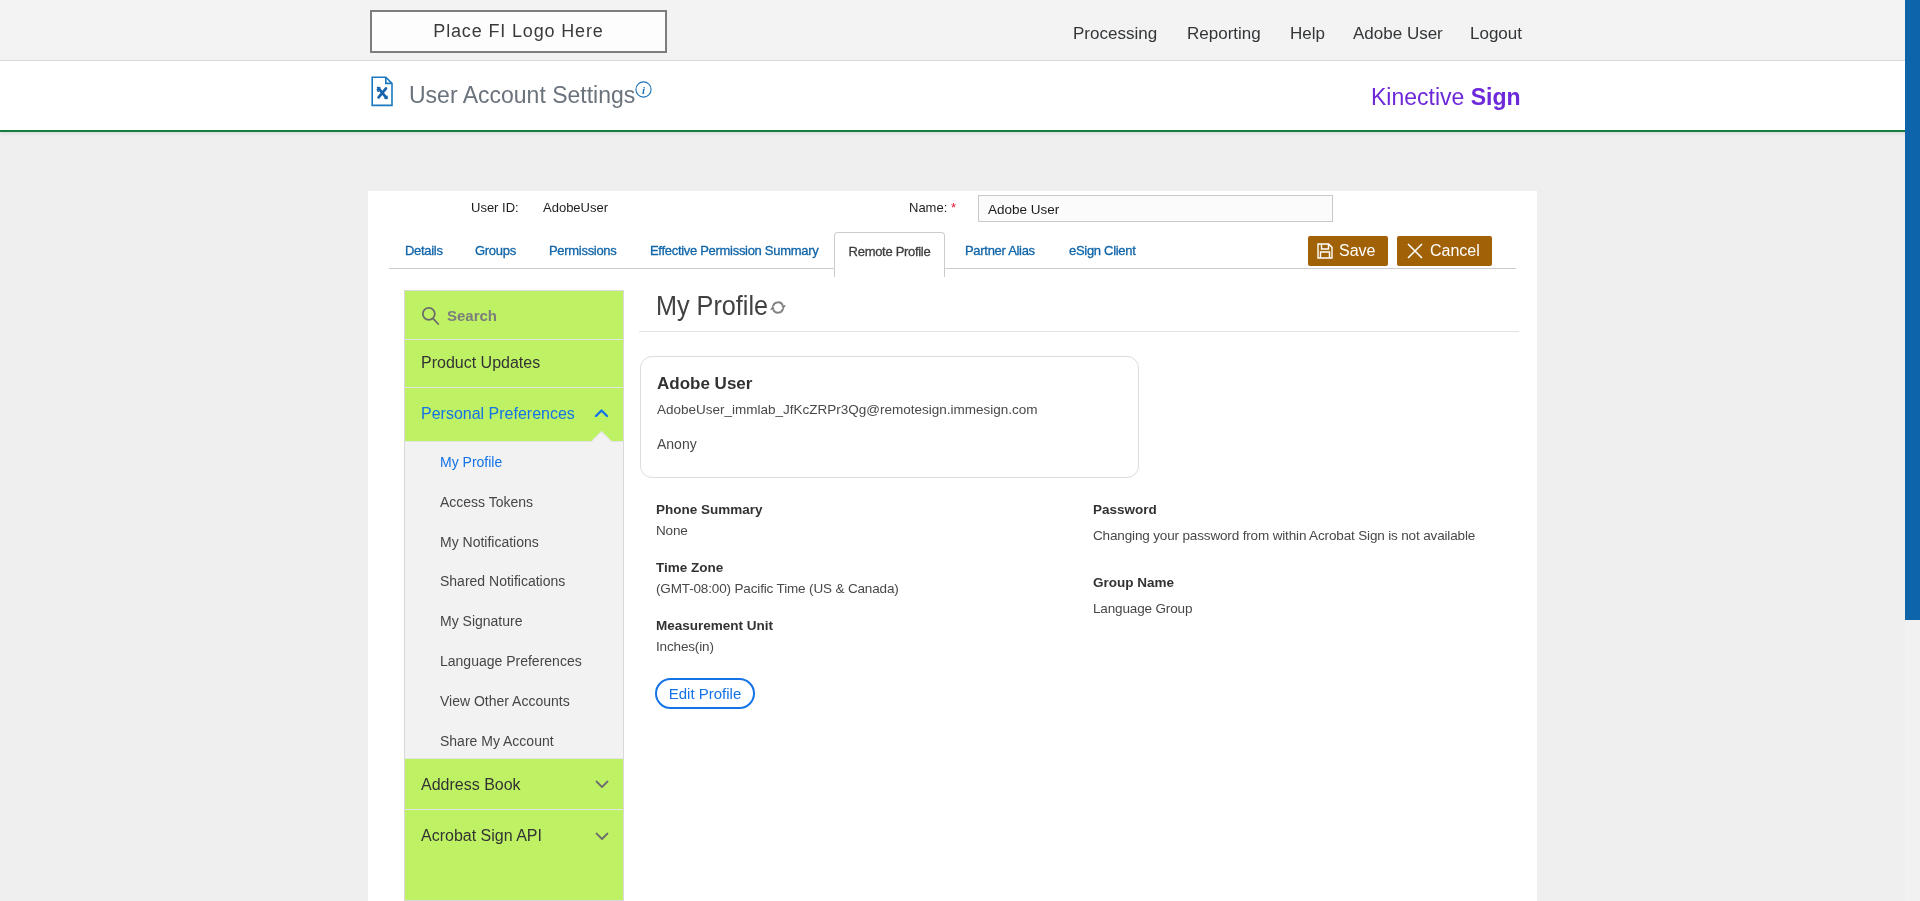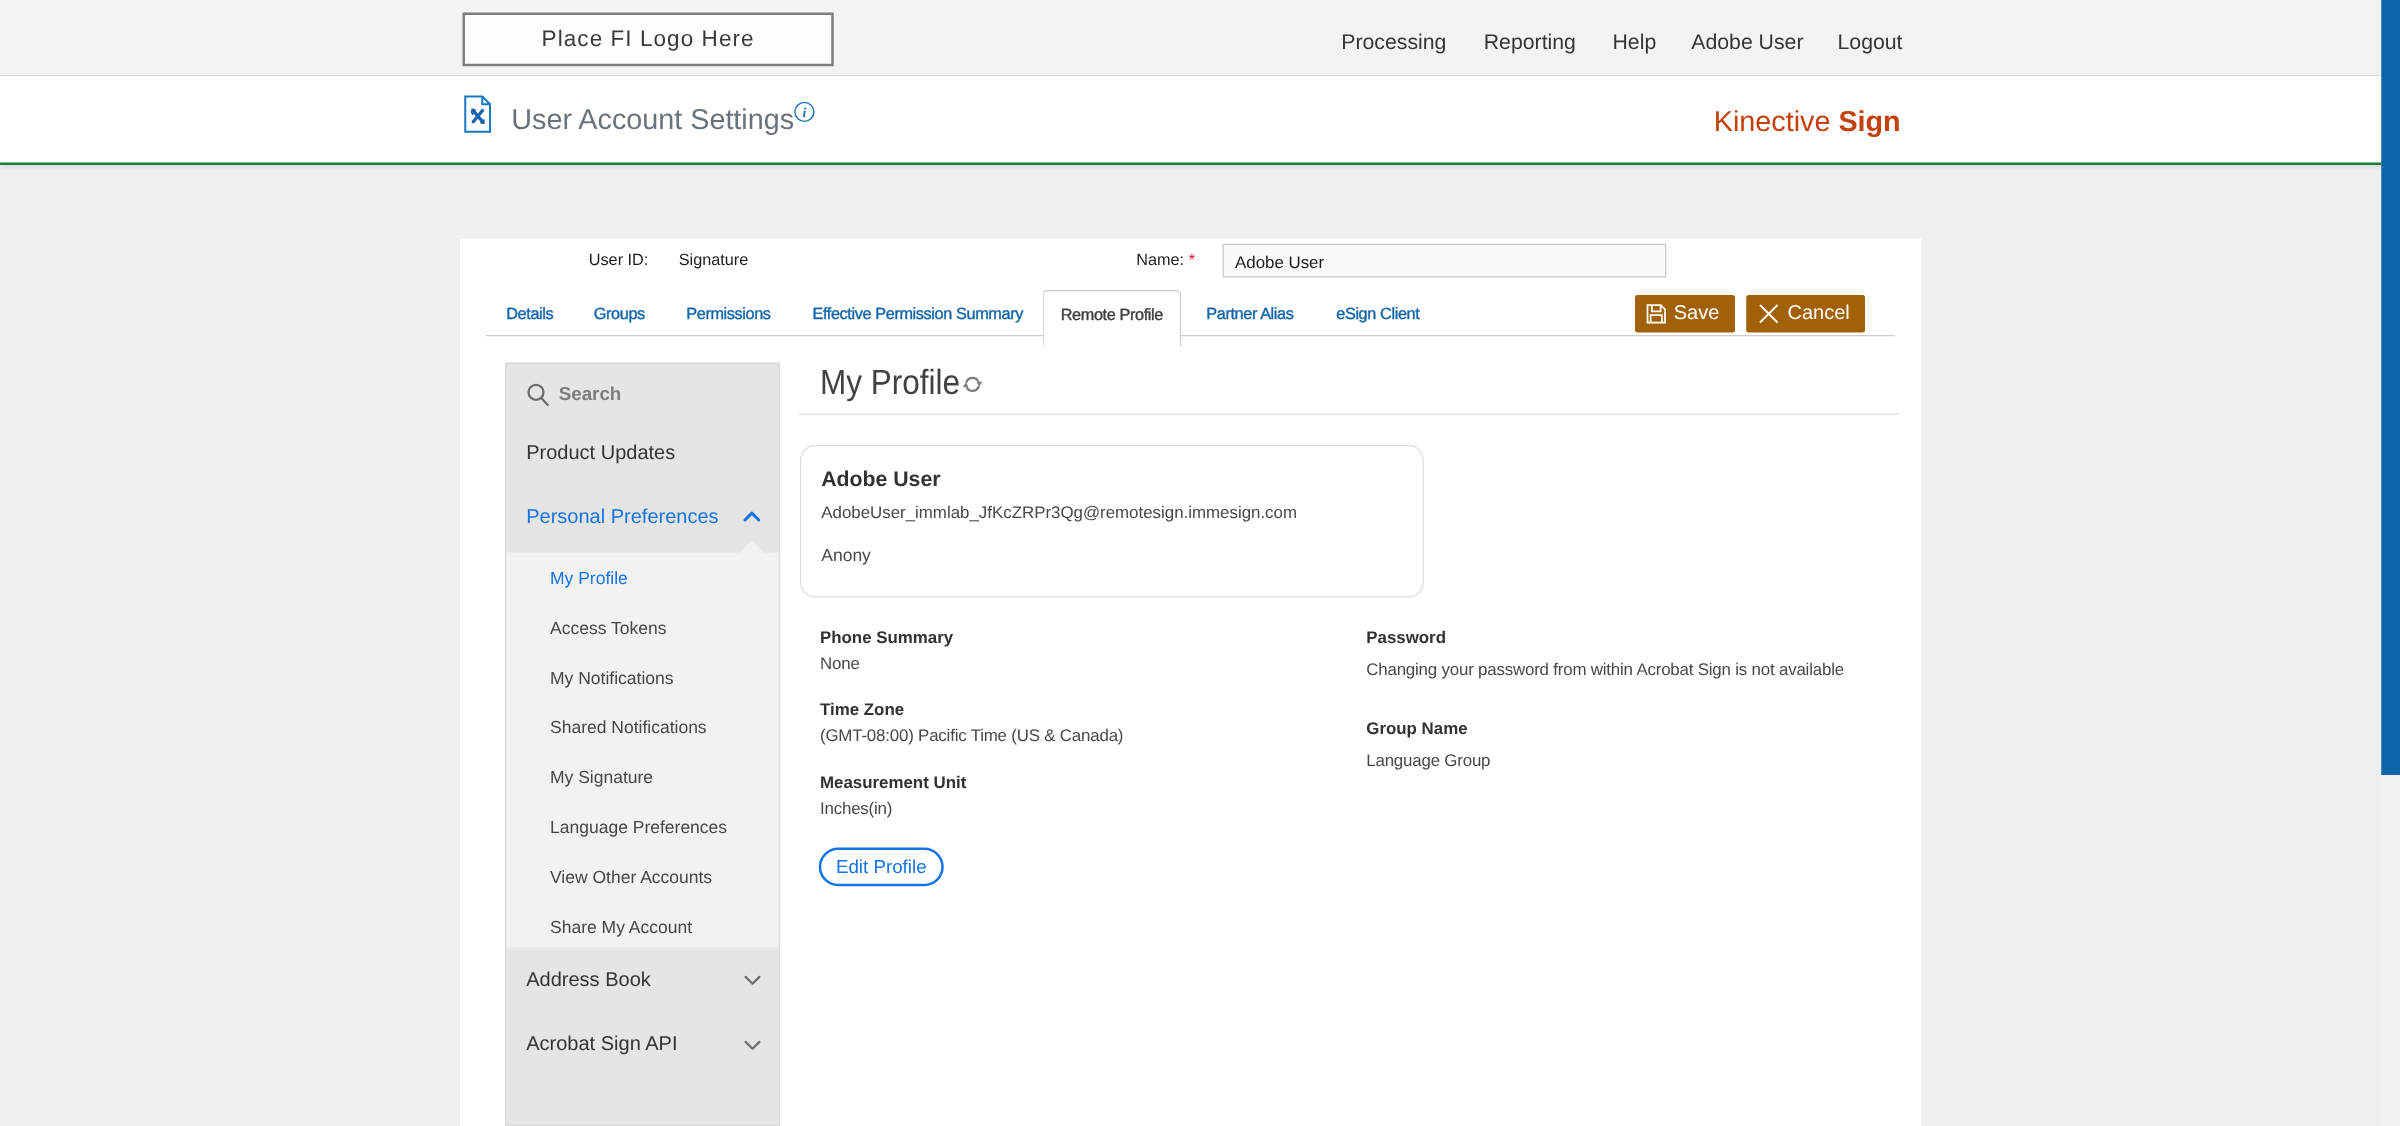--- a/index.html
+++ b/index.html
@@ -8,38 +8,38 @@
   .abs { position:absolute; }
 
   
   #topbar { position:absolute; left:0; top:0; width:1920px; height:61px; background:#f3f3f3; border-bottom:1px solid #dadada; }
   #logobox { position:absolute; left:370px; top:10px; width:297px; height:43px; background:#fdfdfd; border:2px solid #7d7d7d; text-align:center; line-height:39px; font-size:18px; color:#3a3a3a; letter-spacing:.85px; }
   .nav { position:absolute; top:24px; font-size:17px; color:#333638; }
 
   
   #band { position:absolute; left:0; top:61px; width:1920px; height:71px; background:#ffffff; border-bottom:2px solid #15803d; box-shadow:0 2px 3px rgba(0,0,0,.07); }
   #uas { position:absolute; left:409px; top:21px; font-size:23px; color:#6a737c; white-space:nowrap; }
-  #kin { position:absolute; left:1371px; top:23px; font-size:23px; color:#c2410c; font-weight:300; }
+  #kin { position:absolute; left:1371px; top:23px; font-size:23px; color:#6d28d9; font-weight:300; }
   #kin b { font-weight:700; }
 
   
   #sb-track { position:absolute; left:1905px; top:0; width:15px; height:901px; background:#f1f1f1; }
   #sb-thumb { position:absolute; left:1905px; top:0; width:15px; height:620px; background:#0d64a8; }
 
   
   #panel { position:absolute; left:368px; top:191px; width:1169px; height:710px; background:#ffffff; }
   .f13 { font-size:13px; color:#1d1d1d; }
   #nameinput { position:absolute; left:610px; top:4px; width:355px; height:27px; border:1px solid #c9c9c9; background:#fbfbfb; font-size:13.5px; color:#1a1a1a; padding-left:9px; line-height:27px; font-family:"Liberation Sans", sans-serif; }
   #tabline { position:absolute; left:21px; top:77px; width:1127px; height:1px; background:#cccccc; z-index:1; }
   .tab { position:absolute; top:42px; height:36px; line-height:36px; font-size:13px; font-weight:400; letter-spacing:-0.3px; color:#1065a9; -webkit-text-stroke:0.3px #1065a9; z-index:1; }
   #activetab { position:absolute; left:466px; top:41px; width:111px; height:45px; background:#fff; border:1px solid #cccccc; border-bottom:none; border-radius:4px 4px 0 0; z-index:2; text-align:center; line-height:37px; font-size:13px; font-weight:400; letter-spacing:-0.3px; color:#3d3d3d; -webkit-text-stroke:0.3px #3d3d3d; }
   .btn { position:absolute; top:45px; height:30px; background:#a16207; border-radius:2px; color:#fff; font-size:16px; display:flex; align-items:center; z-index:3; }
 
   
-  #sidebar { position:absolute; left:36px; top:99px; width:220px; height:611px; border:1px solid #d9d9d9; background:#e5e5e5; }
+  #sidebar { position:absolute; left:36px; top:99px; width:220px; height:611px; border:1px solid #d9d9d9; background:#bef264; }
   .srow { position:relative; border-bottom:1px solid #e4e4e4; }
   .srow .lbl { position:absolute; left:16px; font-size:16px; color:#333; }
   .subitem { position:absolute; left:35px; font-size:14px; color:#464646; }
 
   
   #heading { position:absolute; left:288px; top:99px; font-size:28px; color:#414141; transform:scaleX(.9); transform-origin:0 0; white-space:nowrap; }
   #hr1 { position:absolute; left:271px; top:140px; width:880px; height:1px; background:#e3e3e3; }
   #card { position:absolute; left:272px; top:165px; width:499px; height:122px; border:1px solid #dcdcdc; border-radius:12px; }
   .blbl { font-weight:bold; font-size:13.5px; color:#323232; position:absolute; }
   .bval { font-size:13.5px; letter-spacing:-0.15px; color:#484848; position:absolute; }
@@ -76,21 +76,21 @@
     <text x="8.5" y="12.5" text-anchor="middle" font-family="Liberation Serif" font-style="italic" font-weight="bold" font-size="11" fill="#1a73b8">i</text>
   </svg>
   <span id="kin">Kinective <b>Sign</b></span>
 </div>
 
 <div id="sb-track"></div>
 <div id="sb-thumb"></div>
 
 <div id="panel">
   <span class="abs f13" style="left:103px; top:9px;">User ID:</span>
-  <span class="abs f13" style="left:175px; top:9px;">Signature</span>
+  <span class="abs f13" style="left:175px; top:9px;">AdobeUser</span>
   <span class="abs f13" style="left:541px; top:9px;">Name: <span style="color:#e8112d;">*</span></span>
   <div id="nameinput">Adobe User</div>
 
   <div id="tabline"></div>
   <span class="tab" style="left:37px;">Details</span>
   <span class="tab" style="left:107px;">Groups</span>
   <span class="tab" style="left:181px;">Permissions</span>
   <span class="tab" style="left:282px;">Effective Permission Summary</span>
   <div id="activetab">Remote Profile</div>
   <span class="tab" style="left:597px;">Partner Alias</span>

